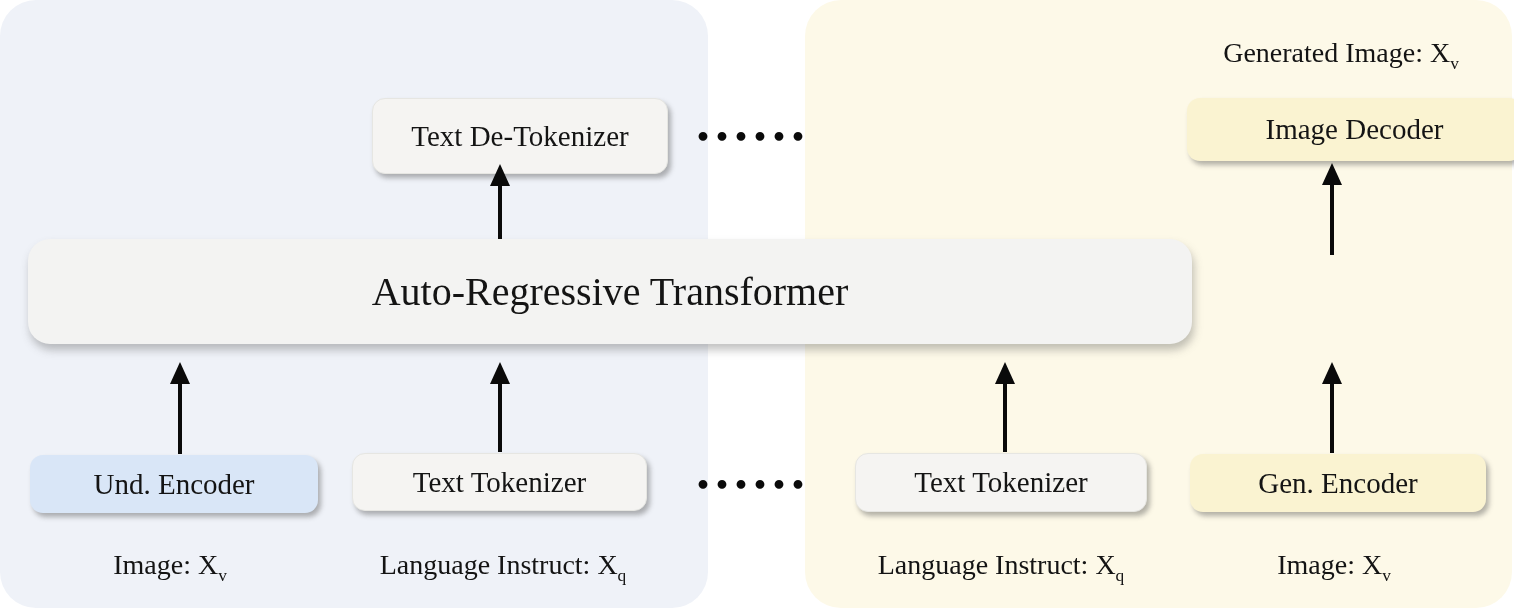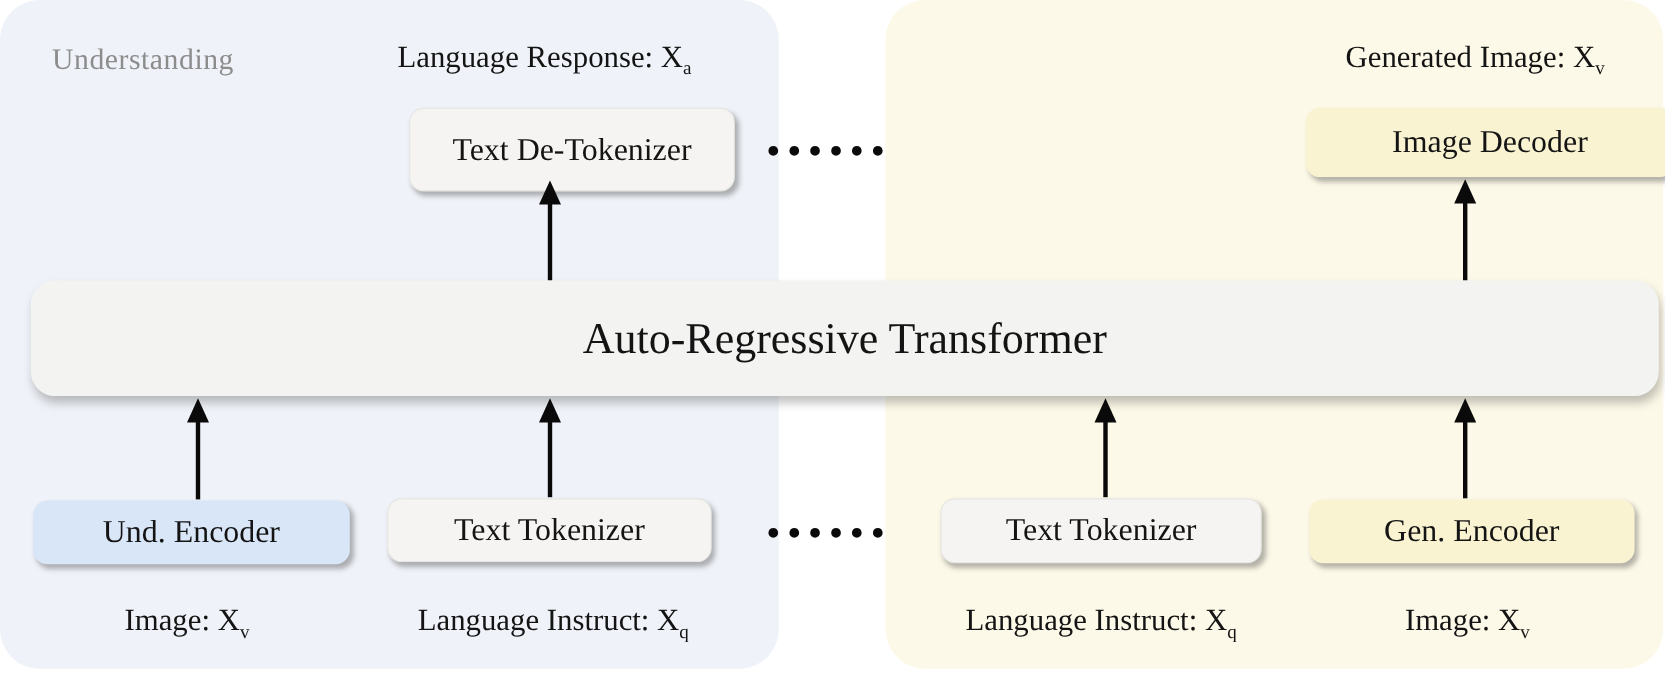--- a/index.html
+++ b/index.html
@@ -36,21 +36,21 @@
   .box-blue   { background:var(--understanding-encoder-bg,#d9e6f7); }
   .box-yellow { background:var(--generation-box-bg,#faf3d1); }
 
   .box-text-detokenizer    { left:372px;  top:98px;  width:296px; height:76px; }
   .box-image-decoder       { left:1187px; top:98px;  width:335px; height:63px; }
   .box-und-encoder         { left:30px;   top:455px; width:288px; height:58px; }
   .box-text-tokenizer-left { left:352px;  top:453px; width:295px; height:58px; }
   .box-text-tokenizer-right{ left:855px;  top:453px; width:292px; height:59px; }
   .box-gen-encoder         { left:1190px; top:454px; width:296px; height:58px; }
 
-  .bar { position:absolute; left:28px; top:255px; width:1480px; height:105px;
+  .bar { position:absolute; left:28px; top:239px; width:1164px; height:105px;
          background:var(--transformer-bar-bg,#f3f3f2); border-radius:22px;
          box-shadow:2px 6px 9px rgba(80,80,80,0.35);
          display:flex; align-items:center; justify-content:center;
          font-size:40px; color:var(--text-color,#141414); }
 
   .dots { position:absolute; width:100px; height:34px; display:flex; align-items:center; justify-content:center;
           font-family:"DejaVu Sans","Liberation Sans",sans-serif; font-weight:bold; font-size:25px;
           letter-spacing:3px; color:var(--arrow-color,#0a0a0a); }
   .dots-top    { left:702px; top:120px; }
   .dots-bottom { left:702px; top:468px; }
@@ -69,25 +69,21 @@
   .ar-bottom-gen   { left:1332px; top:362px; height:91px; }
 </style>
 </head>
 <body>
 
 <div class="canvas">
 
   <div class="panel panel-left"></div>
   <div class="panel panel-right"></div>
 
-  <div class="panel-title title-understanding">Understanding</div>
 
-  <div class="io-label top-label lbl-language-response">
-    <span>Language Response: X</span><sub>a</sub>
-  </div>
 
 
   <div class="io-label top-label lbl-generated-image">
     <span>Generated Image: X</span><sub>v</sub>
   </div>
 
   <div class="box box-gray box-text-detokenizer">Text De-Tokenizer</div>
 
   <div class="dots dots-top">••••••</div>
 

